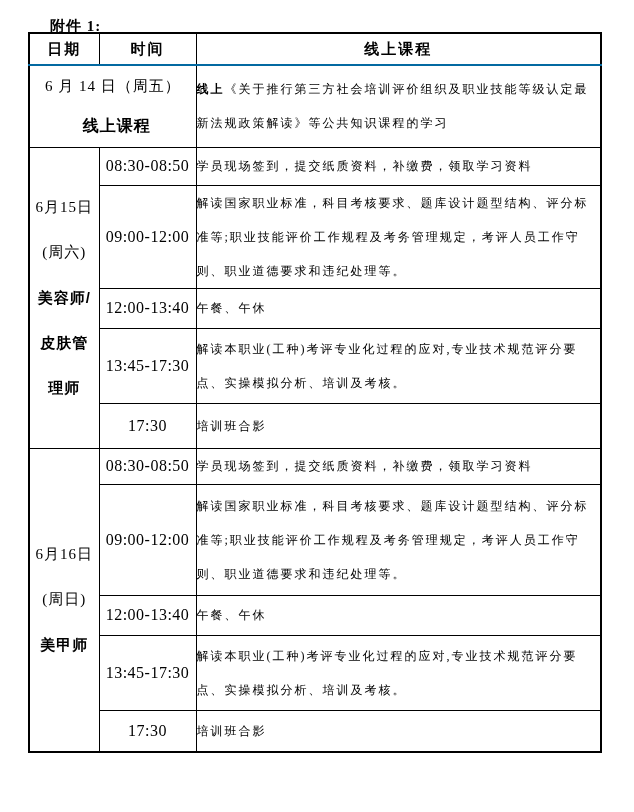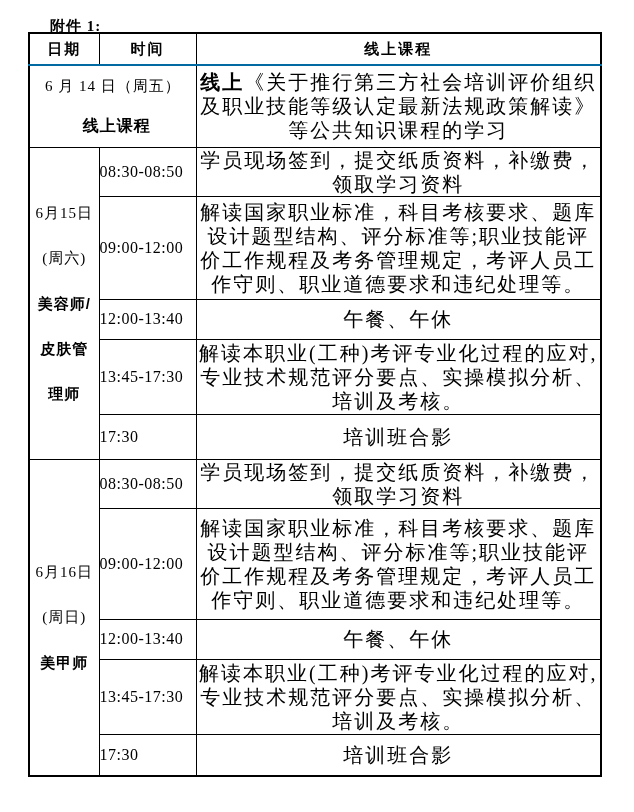--- a/index.html
+++ b/index.html
@@ -38,26 +38,26 @@
   }
   .date-cell { text-align:center; font-size:15px; }
   .date-cell .dline { display:block; line-height:45px; letter-spacing:1px;font-family:Liberation Serif, serif; }
   .date-cell .dline.job {
     font-weight:bold;
     font-family:"Liberation Sans","DejaVu Sans",sans-serif;
   }
   .merged-date .dline { line-height:40px; }
   .merged-date .dline.job { font-size:16px;padding-left:8px; }
   .time-cell {
-    text-align:left; font-size:16px; letter-spacing:0.5px;
+    text-align:center; font-size:16px; letter-spacing:0.5px;
     font-family:"Liberation Serif","DejaVu Serif",serif;
   }
   .content-cell {
-    font-size:20px; padding:0 9px; letter-spacing:2px;
-    line-height:24px; text-align:center;
+    font-size:12px; padding:0 9px; letter-spacing:2px;
+    line-height:34px; text-align:left;
   }
   .content-cell .lead {
     font-weight:bold;
     font-family:"Liberation Sans","DejaVu Sans",sans-serif;
   }
   
   tr.r-online   { height:82px; }
   tr.r-signin   { height:38px; }
   tr.r-morning  { height:103px; }
   tr.r-lunch    { height:40px; }

